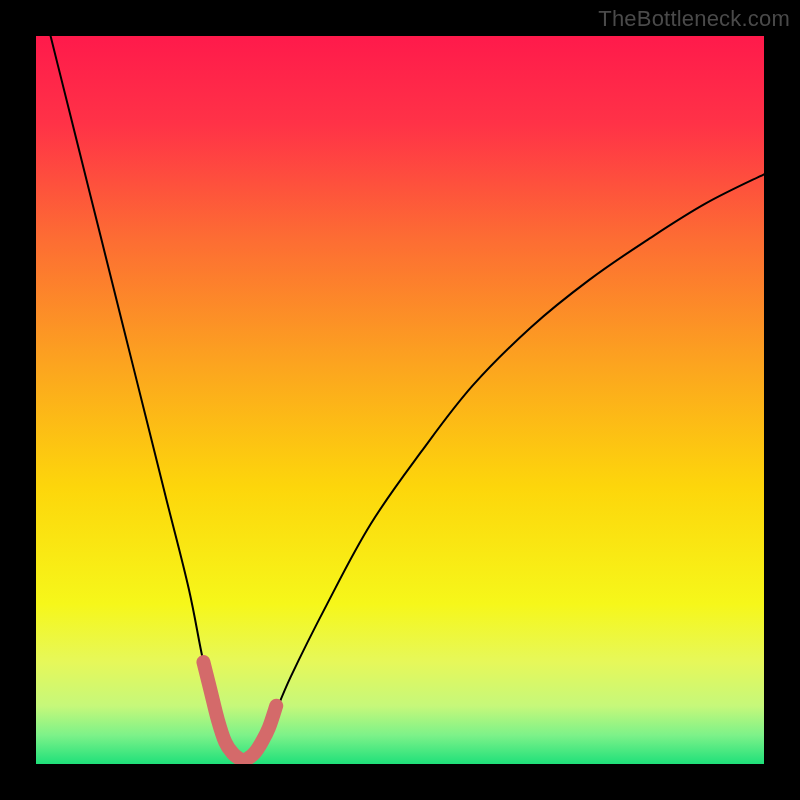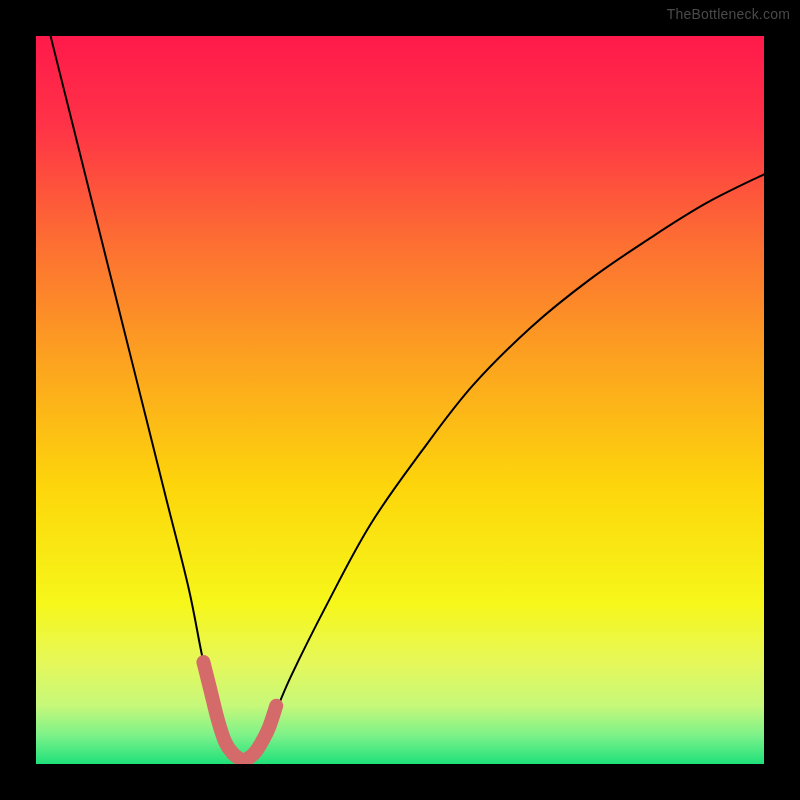--- a/index.html
+++ b/index.html
@@ -32,21 +32,21 @@
     left: 0;
     top: 0;
     width: 100%;
     height: 100%;
   }
   .watermark {
     position: absolute;
     top: 6px;
     right: 10px;
     color: #4a4a4a;
-    font-size: 14px;
+    font-size: 22px;
     font-weight: 500;
     letter-spacing: 0.2px;
   }
   svg.curve {
     position: absolute;
     left: 0;
     top: 0;
     width: 100%;
     height: 100%;
   }

